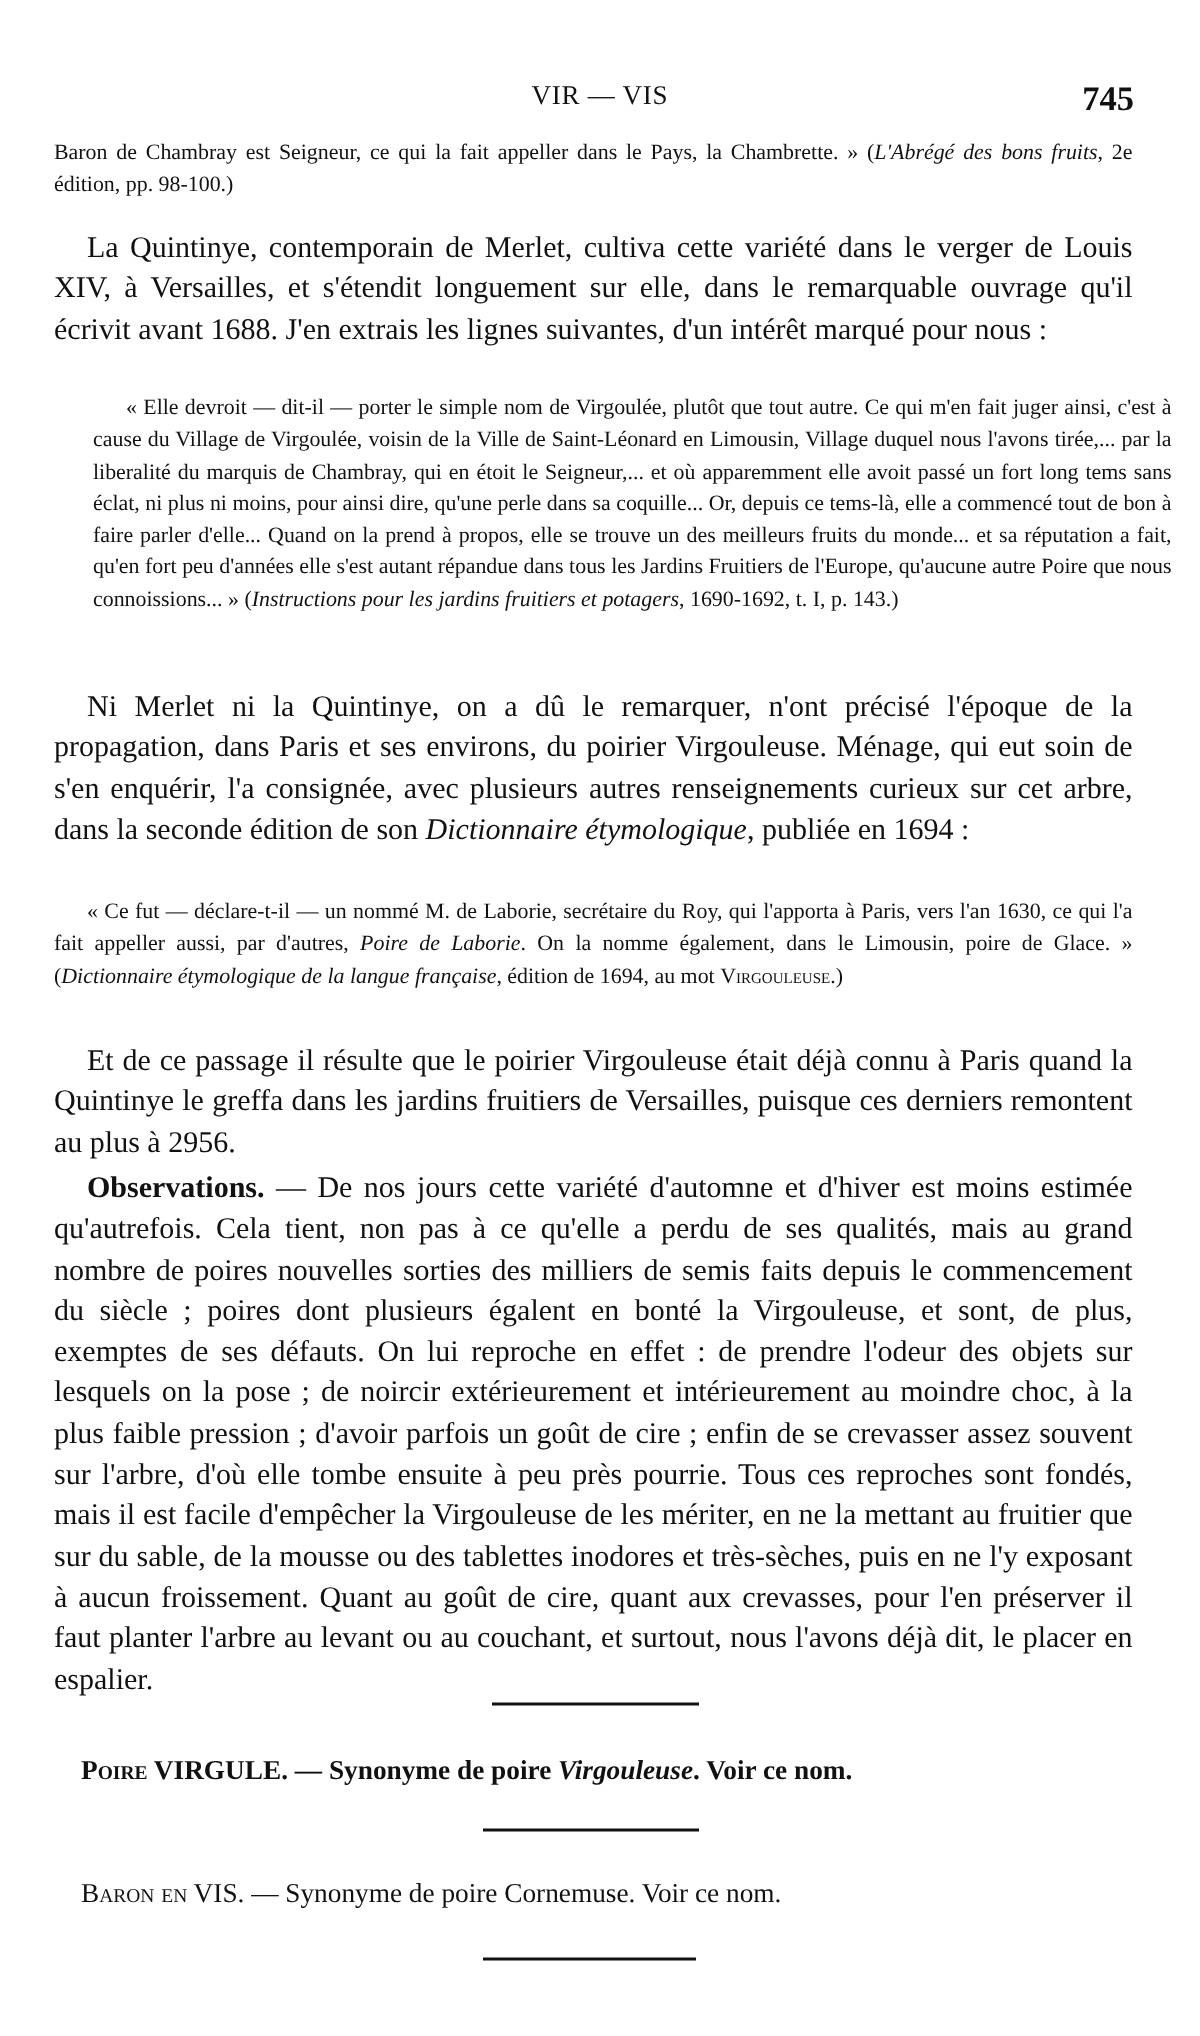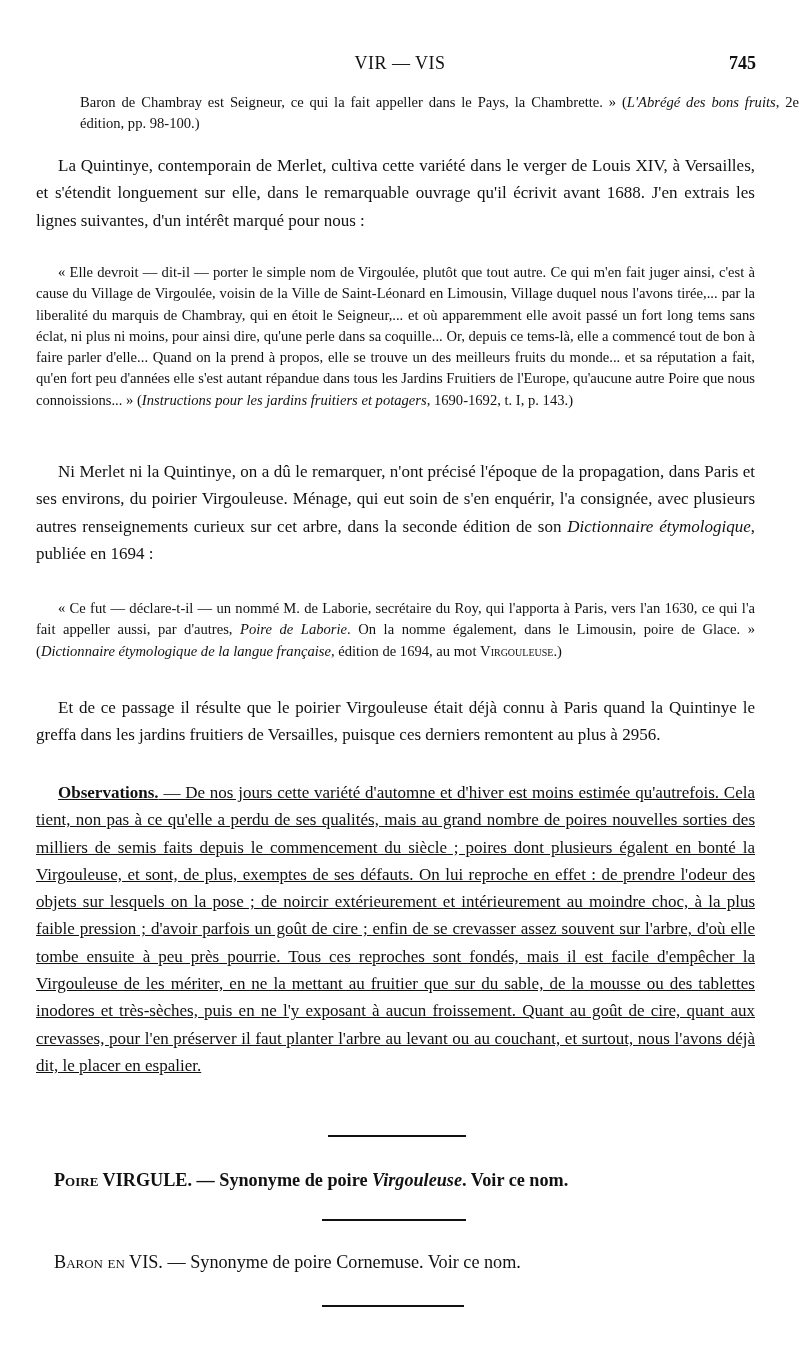--- a/index.html
+++ b/index.html
@@ -4,37 +4,37 @@
 <style>
   html, body { margin: 0; padding: 0; background: #ffffff; }
   body {
     width: 800px; height: 1357px; position: relative; overflow: hidden;
     font-family: "Liberation Serif", "DejaVu Serif", serif;
     color: #111111;
   }
   .page { position: absolute; left: 0; top: 0; width: 679px; height: 1357px; }
   .running-head { position: absolute; top: 53px; left: 0; width: 800px; height: 24px; }
   .running-title { position: absolute; left: 0; width: 800px; text-align: center; font-size: 18px; letter-spacing: 0.5px; }
-  .page-number { position: absolute; right: 44px; font-size: 18px; font-weight: bold; }
+  .page-number { position: absolute; right: 44px; font-size: 23px; font-weight: bold; }
 
   .block { position: absolute; left: 36px; width: 719px; text-align: justify; }
   .small { font-size: 14.6px; line-height: 21.3px; }
-  .large { font-size: 17px; line-height: 27.3px; }
+  .large { font-size: 20px; line-height: 27.3px; }
   .indent { text-indent: 22px; }
   .block span.i { font-style: italic; }
   .block span.b { font-weight: bold; }
   .sc { font-variant: small-caps; }
 
-  #b-top { top: 92px; margin-left: 44px; }
+  #b-top { top: 92px; }
   #b-p1 { top: 152px; }
-  #b-q1 { top: 262px; }
+  #b-q1 { top: 262px; margin-left: 26px; }
   #b-p2 { top: 458px; }
   #b-q2 { top: 598px; }
   #b-p3 { top: 694px; }
-  #b-obs { top: 779px; text-decoration: underline; }
+  #b-obs { top: 779px; }
 
   .rule { position: absolute; left: 328px; width: 138px; height: 2px; background: #111; }
   #rule-1 { top: 1135px; }
   #rule-2 { top: 1219px; left: 322px; width: 144px; }
   #rule-3 { top: 1305px; left: 322px; width: 142px; }
 
   .entry { position: absolute; left: 54px; font-size: 18.2px; line-height: 24px; white-space: nowrap; }
   #entry-1 { top: 1168px; font-weight: bold; }
   #entry-2 { top: 1250px; }
 </style>

